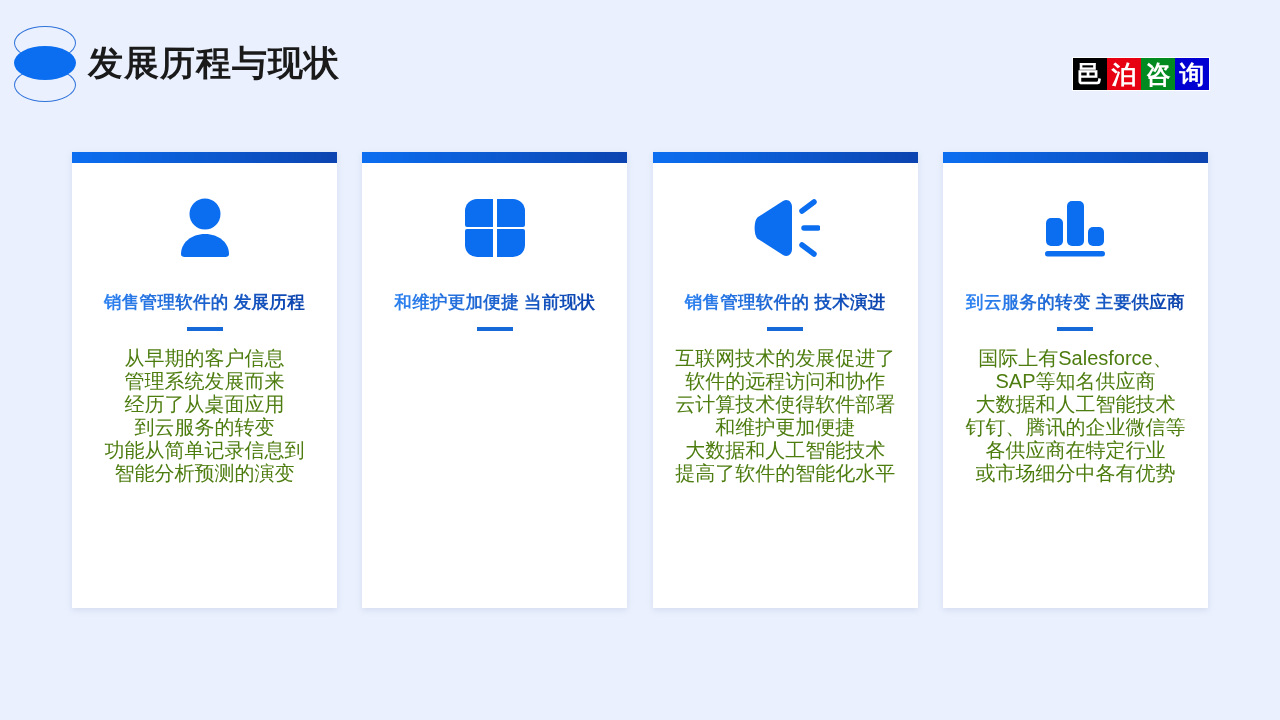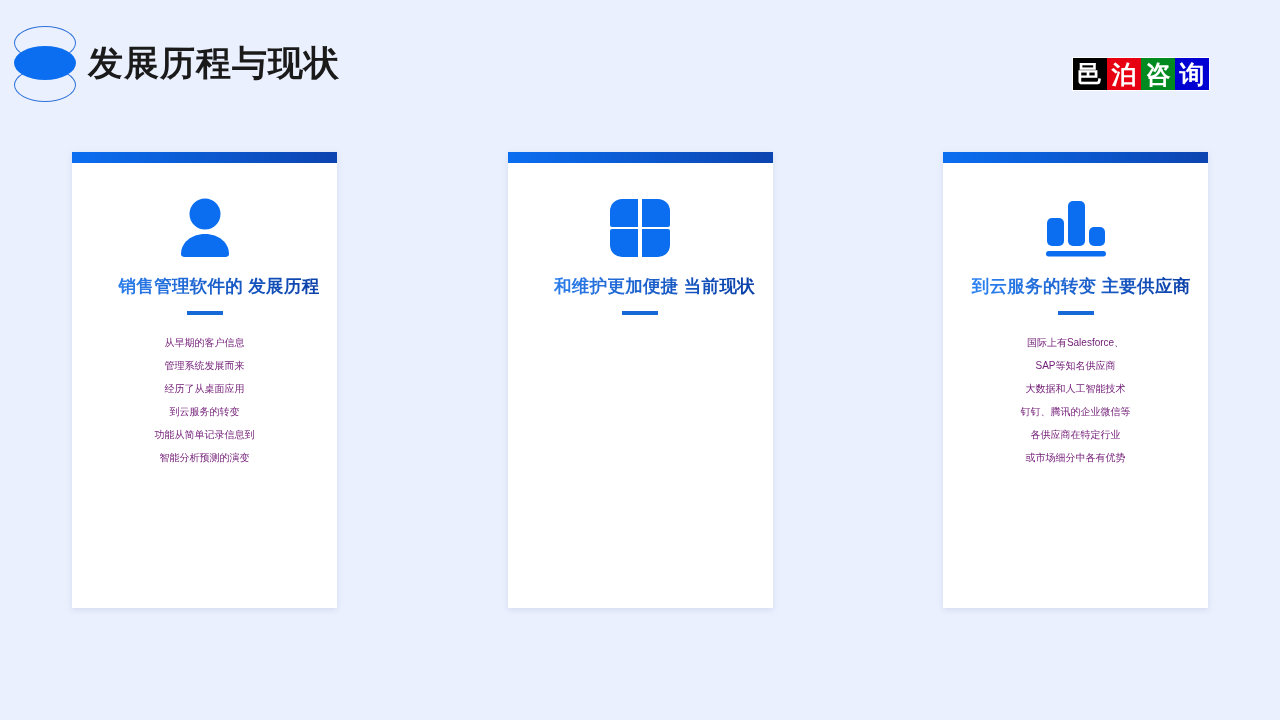--- a/index.html
+++ b/index.html
@@ -128,23 +128,23 @@
     margin-top: 32px;
     width: 72px;
     height: 66px;
     flex: none;
     display: flex;
     align-items: center;
     justify-content: center;
   }
 
   .card-title {
-    margin-top: 12px;
+    margin-top: 28px;
     width: 230px;
-    text-align: right;
+    text-align: center;
     font-size: 17.5px;
     font-weight: bold;
     line-height: 26px;
     color: #1464d8;
     background: linear-gradient(90deg, #2f86f5 0%, #0a3fa8 100%);
     -webkit-background-clip: text;
     background-clip: text;
     -webkit-text-fill-color: transparent;
     flex: none;
     letter-spacing: 0.3px;
@@ -155,23 +155,23 @@
     width: 36px;
     height: 4px;
     background: #1769d8;
     flex: none;
   }
 
   .card-body {
     margin-top: 16px;
     width: 240px;
     text-align: center;
-    font-size: 10px;
+    font-size: 20px;
     line-height: 23px;
-    color: #701a75;
+    color: #4d7c0f;
     white-space: pre-line;
     flex: none;
   }
 
   
   .card-icon svg { display: block; }
 </style>
 </head>
 <body>
 
@@ -223,20 +223,40 @@
         <path d="M34 2 L50 2 A12 12 0 0 1 62 14 L62 28 A2 2 0 0 1 60 30 L34 30 Z" fill="#0b6ef0"></path>
         <path d="M30 60 L14 60 A12 12 0 0 1 2 48 L2 34 A2 2 0 0 1 4 32 L30 32 Z" fill="#0b6ef0"></path>
         <path d="M34 60 L50 60 A12 12 0 0 0 62 48 L62 34 A2 2 0 0 0 60 32 L34 32 Z" fill="#0b6ef0"></path>
       </svg>
     </div>
     <div class="card-title">和维护更加便捷
 当前现状</div>
     <div class="card-divider"></div>
   </div>
 
+  <div class="card">
+    <div class="card-topbar"></div>
+    <div class="card-icon">
+      <svg width="70" height="62" viewBox="0 0 70 62">
+        <path d="M42 10 C42 4.5 37.5 1.3 33 4 L8 20 C3.5 23 3.5 39 8 42 L33 58 C37.5 60.7 42 57.5 42 52 Z" fill="#0b6ef0"></path>
+        <line x1="52" y1="14" x2="64" y2="5" stroke="#0b6ef0" stroke-width="5.5" stroke-linecap="round"></line>
+        <line x1="54" y1="31" x2="68" y2="31" stroke="#0b6ef0" stroke-width="5.5" stroke-linecap="round"></line>
+        <line x1="52" y1="48" x2="64" y2="57" stroke="#0b6ef0" stroke-width="5.5" stroke-linecap="round"></line>
+      </svg>
+    </div>
+    <div class="card-title">销售管理软件的
+技术演进</div>
+    <div class="card-divider"></div>
+    <div class="card-body">互联网技术的发展促进了
+软件的远程访问和协作
+云计算技术使得软件部署
+和维护更加便捷
+大数据和人工智能技术
+提高了软件的智能化水平</div>
+  </div>
 
   <div class="card">
     <div class="card-topbar"></div>
     <div class="card-icon">
       <svg width="66" height="62" viewBox="0 0 66 62">
         <rect x="4" y="21" width="17" height="28" rx="5" fill="#0b6ef0"></rect>
         <rect x="25" y="4" width="17" height="45" rx="5" fill="#0b6ef0"></rect>
         <rect x="46" y="30" width="16" height="19" rx="5" fill="#0b6ef0"></rect>
         <rect x="3" y="54" width="60" height="5.5" rx="2.7" fill="#0b6ef0"></rect>
       </svg>

